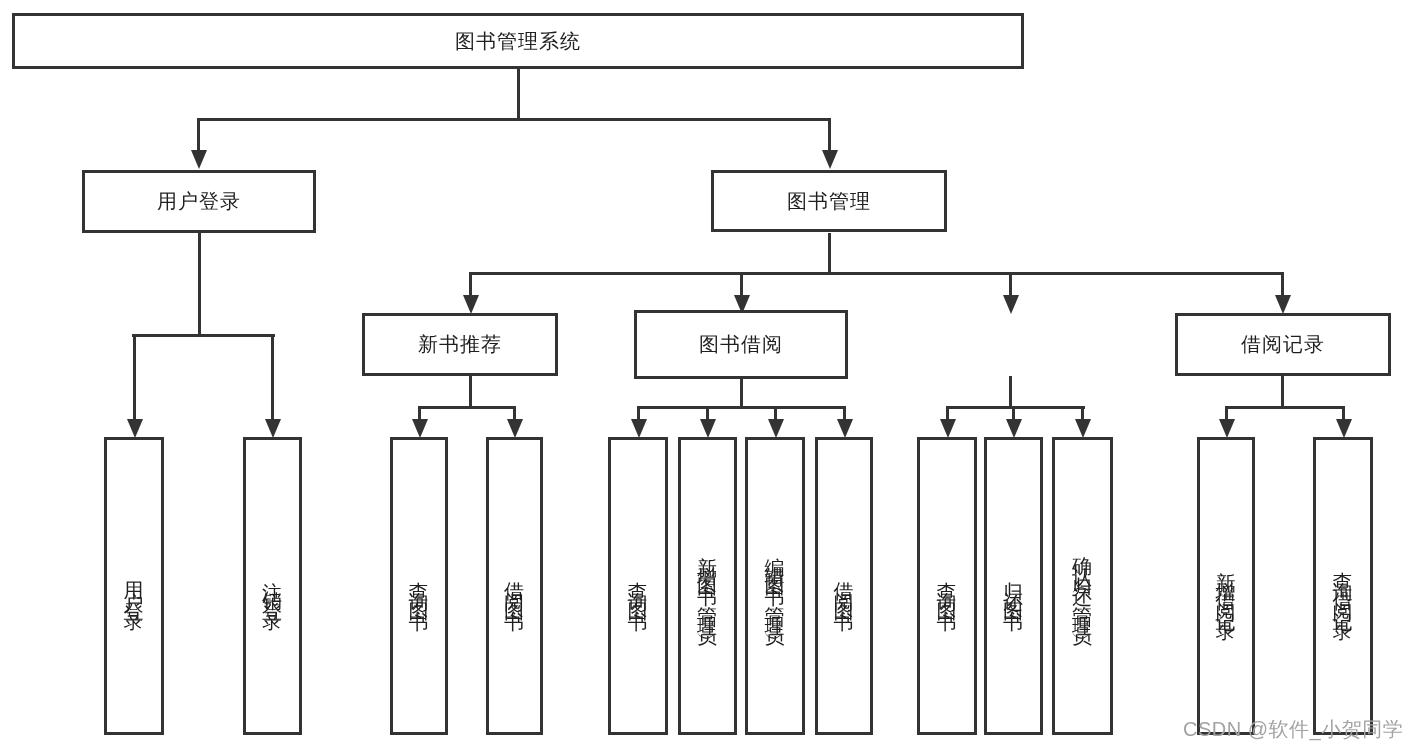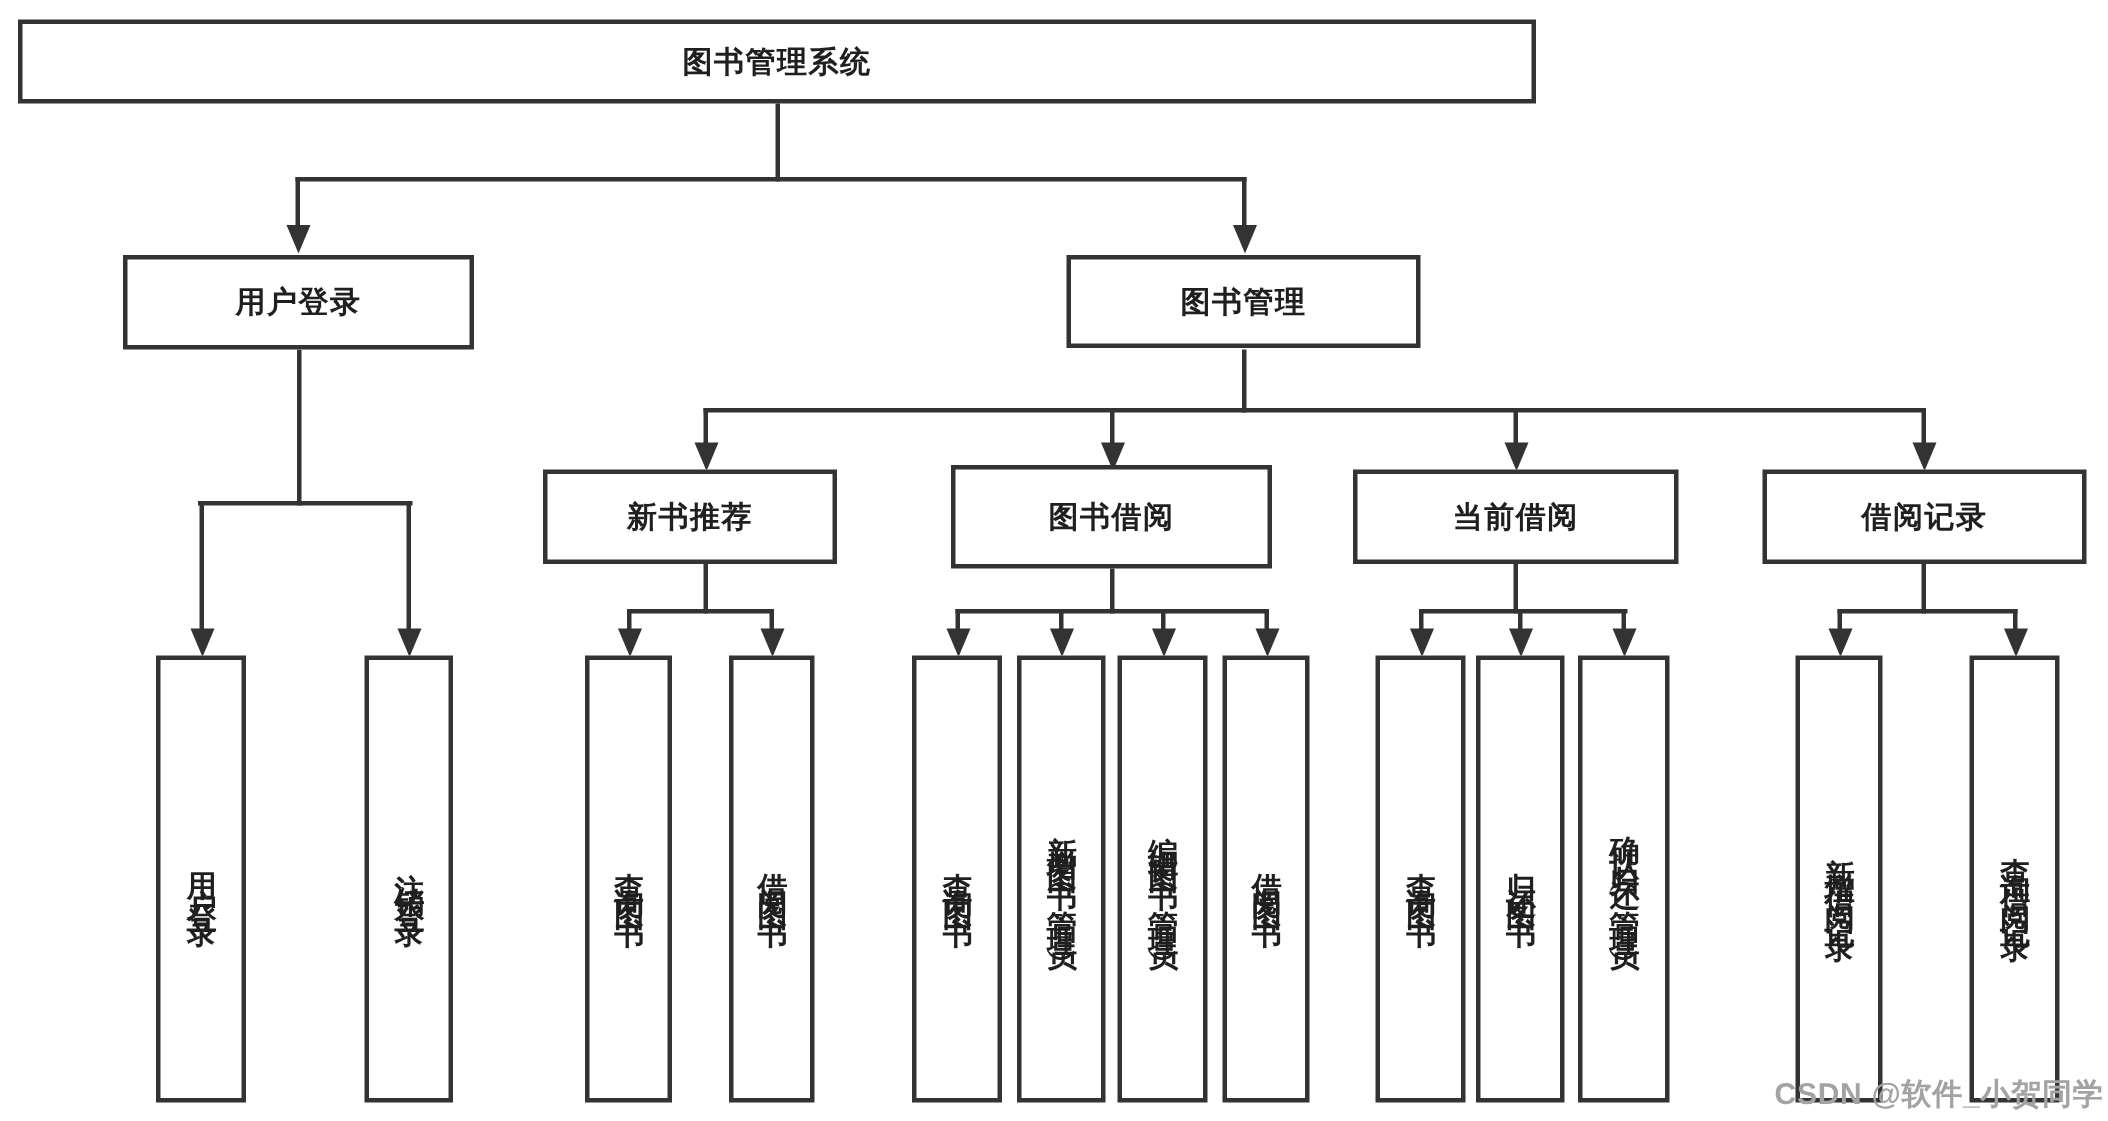--- a/index.html
+++ b/index.html
@@ -1,21 +1,20 @@
 <!DOCTYPE html>
 <html style="--line: #333333; --text: #1f1f1f; --watermark: #a3a3a3; --background: #ffffff;"><head>
 <meta charset="utf-8">
 <style>
   html,body { margin:0; padding:0; background:#fff; }
   .canvas {
     position:relative; width:1405px; height:747px;
     background:var(--background,#ffffff); overflow:hidden;
     font-family:"Liberation Sans","DejaVu Sans",sans-serif;
     color:var(--text,#1f1f1f);
-    font-weight:bold;
   }
   .box {
     position:absolute; box-sizing:border-box;
     border:3px solid var(--line,#333333); background:#fff;
     display:flex; align-items:center; justify-content:center;
     font-size:20px; letter-spacing:1px; text-align:center;
   }
   .vbox .vtext {
     writing-mode:vertical-rl; line-height:1;
     font-size:20px; letter-spacing:10px;
@@ -107,23 +106,20 @@
   <div class="box" style="left:711px;top:170px;width:236px;height:62px">
     <span>图书管理</span>
   </div>
 
   <div class="box" style="left:362px;top:313px;width:196px;height:63px">
     <span>新书推荐</span>
   </div>
   <div class="box" style="left:634px;top:310px;width:214px;height:69px">
     <span>图书借阅</span>
   </div>
-  <div class="box" style="left:902px;top:313px;width:217px;height:63px">
-    <span>当前借阅</span>
-  </div>
   <div class="box" style="left:1175px;top:313px;width:216px;height:63px">
     <span>借阅记录</span>
   </div>
 
   <div class="box vbox" style="left:104px;top:437px;width:60px;height:298px">
     <span class="vtext">用户登录</span>
   </div>
   <div class="box vbox" style="left:243px;top:437px;width:59px;height:298px">
     <span class="vtext">注销登录</span>
   </div>

